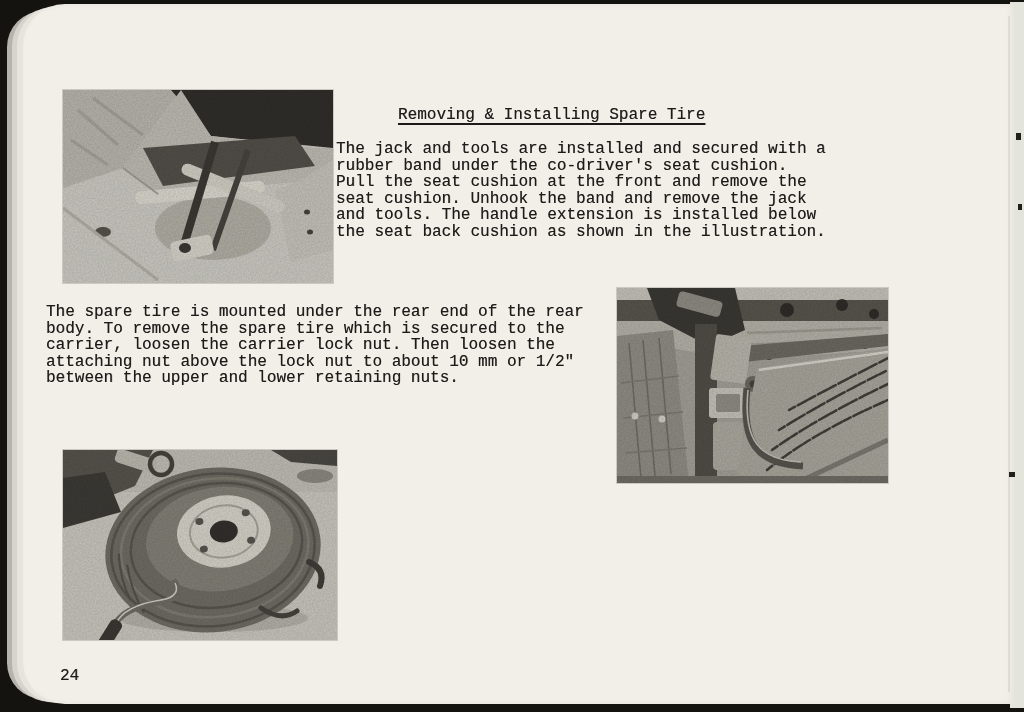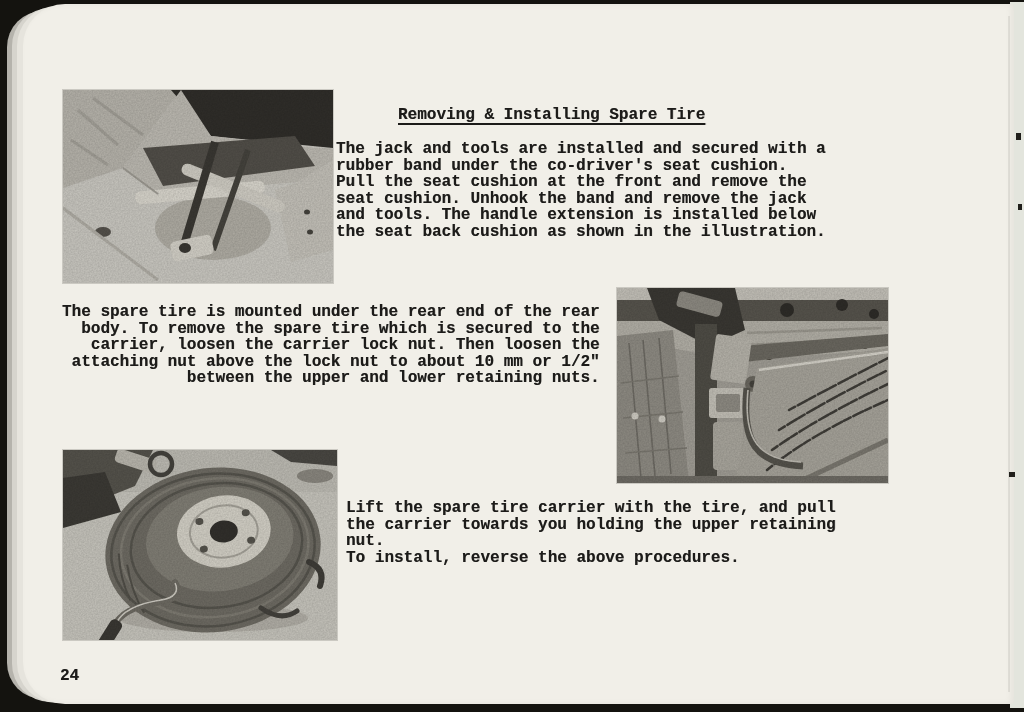--- a/index.html
+++ b/index.html
@@ -2,21 +2,21 @@
 <html><head>
 <meta charset="utf-8">
 <style>
   html,body{margin:0;padding:0;}
   body{
     width:1024px;height:712px;
     background:#14130f;
     font-family:"Liberation Mono","DejaVu Sans Mono",monospace;
     overflow:hidden;
   }
-  #scene{position:relative;width:1024px;height:712px;font-weight:bold;}
+  #scene{position:relative;width:1024px;height:712px;}
 
   
   .stack{position:absolute;background:#c7c5be;}
   #stack-3{left:7px;top:11px;right:4px;bottom:13px;border-radius:36px 3px 3px 36px;background:#b5b3ac;}
   #stack-2{left:12px;top:8px;right:4px;bottom:10px;border-radius:38px 3px 3px 38px;background:#d6d4cd;}
   #stack-1{left:17px;top:6px;right:4px;bottom:9px;border-radius:40px 3px 3px 40px;background:#e6e4dd;}
 
   
   #right-strip{position:absolute;right:0;top:2px;bottom:4px;width:14px;background:#e3e5dd;}
 
@@ -44,21 +44,21 @@
     letter-spacing:0px;
     text-shadow:0.3px 0 0 rgba(28,27,25,0.55);
   }
   #heading{
     top:107px;left:398px;
     text-decoration:underline;
     text-underline-offset:4px;
     text-decoration-thickness:1.5px;
   }
   #para-jack{top:141px;left:336px;}
-  #para-mounting{top:304px;left:62px;text-align:right;}
+  #para-mounting{top:304px;left:46px;}
   #para-lift{top:500px;left:346px;}
   #page-number{top:668px;left:60px;text-align:right;}
 
   
   .photo{position:absolute;overflow:hidden;box-shadow:0 0 0 1px rgba(90,88,80,0.25);}
   #photo-seat{left:63px;top:90px;width:270px;height:193px;}
   #photo-carrier{left:617px;top:288px;width:271px;height:195px;}
   #photo-tire{left:63px;top:450px;width:274px;height:190px;}
   .photo svg{display:block;}
 </style>
@@ -195,20 +195,16 @@
 seat cushion. Unhook the band and remove the jack
 and tools. The handle extension is installed below
 the seat back cushion as shown in the illustration.</div>
 
   <div id="para-mounting" class="type">The spare tire is mounted under the rear end of the rear
 body. To remove the spare tire which is secured to the
 carrier, loosen the carrier lock nut. Then loosen the
 attaching nut above the lock nut to about 10 mm or 1/2"
 between the upper and lower retaining nuts.</div>
 
-  <div id="para-lift" class="type">Lift the spare tire carrier with the tire, and pull
-the carrier towards you holding the upper retaining
-nut.
-To install, reverse the above procedures.</div>
 
   <div id="page-number" class="type">24</div>
 
 </div>
 
 </body></html>

